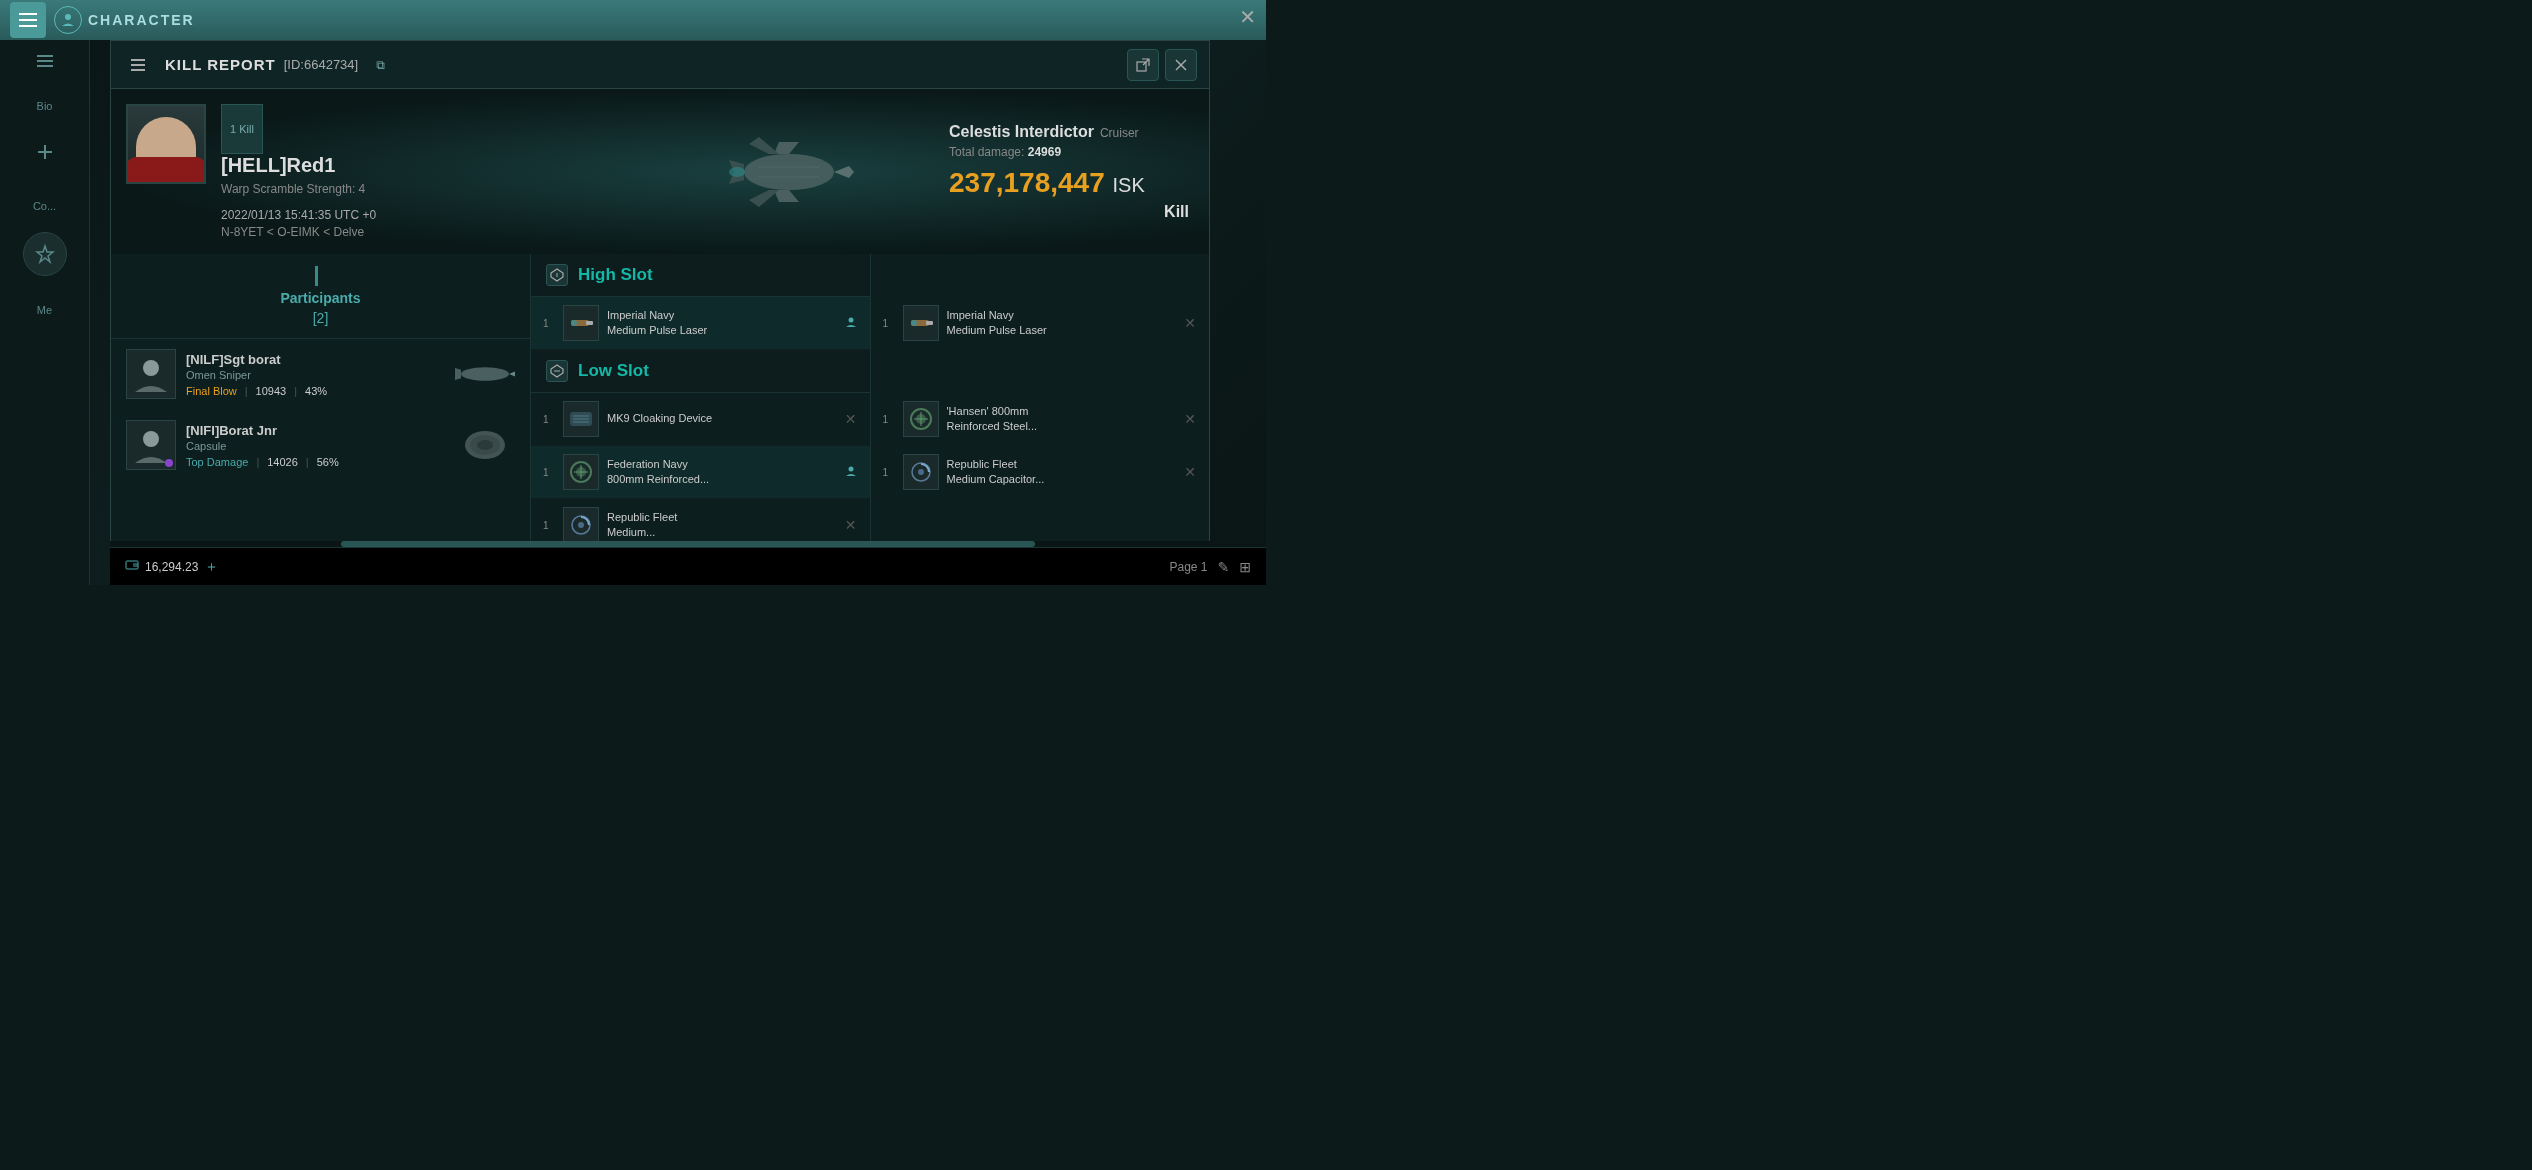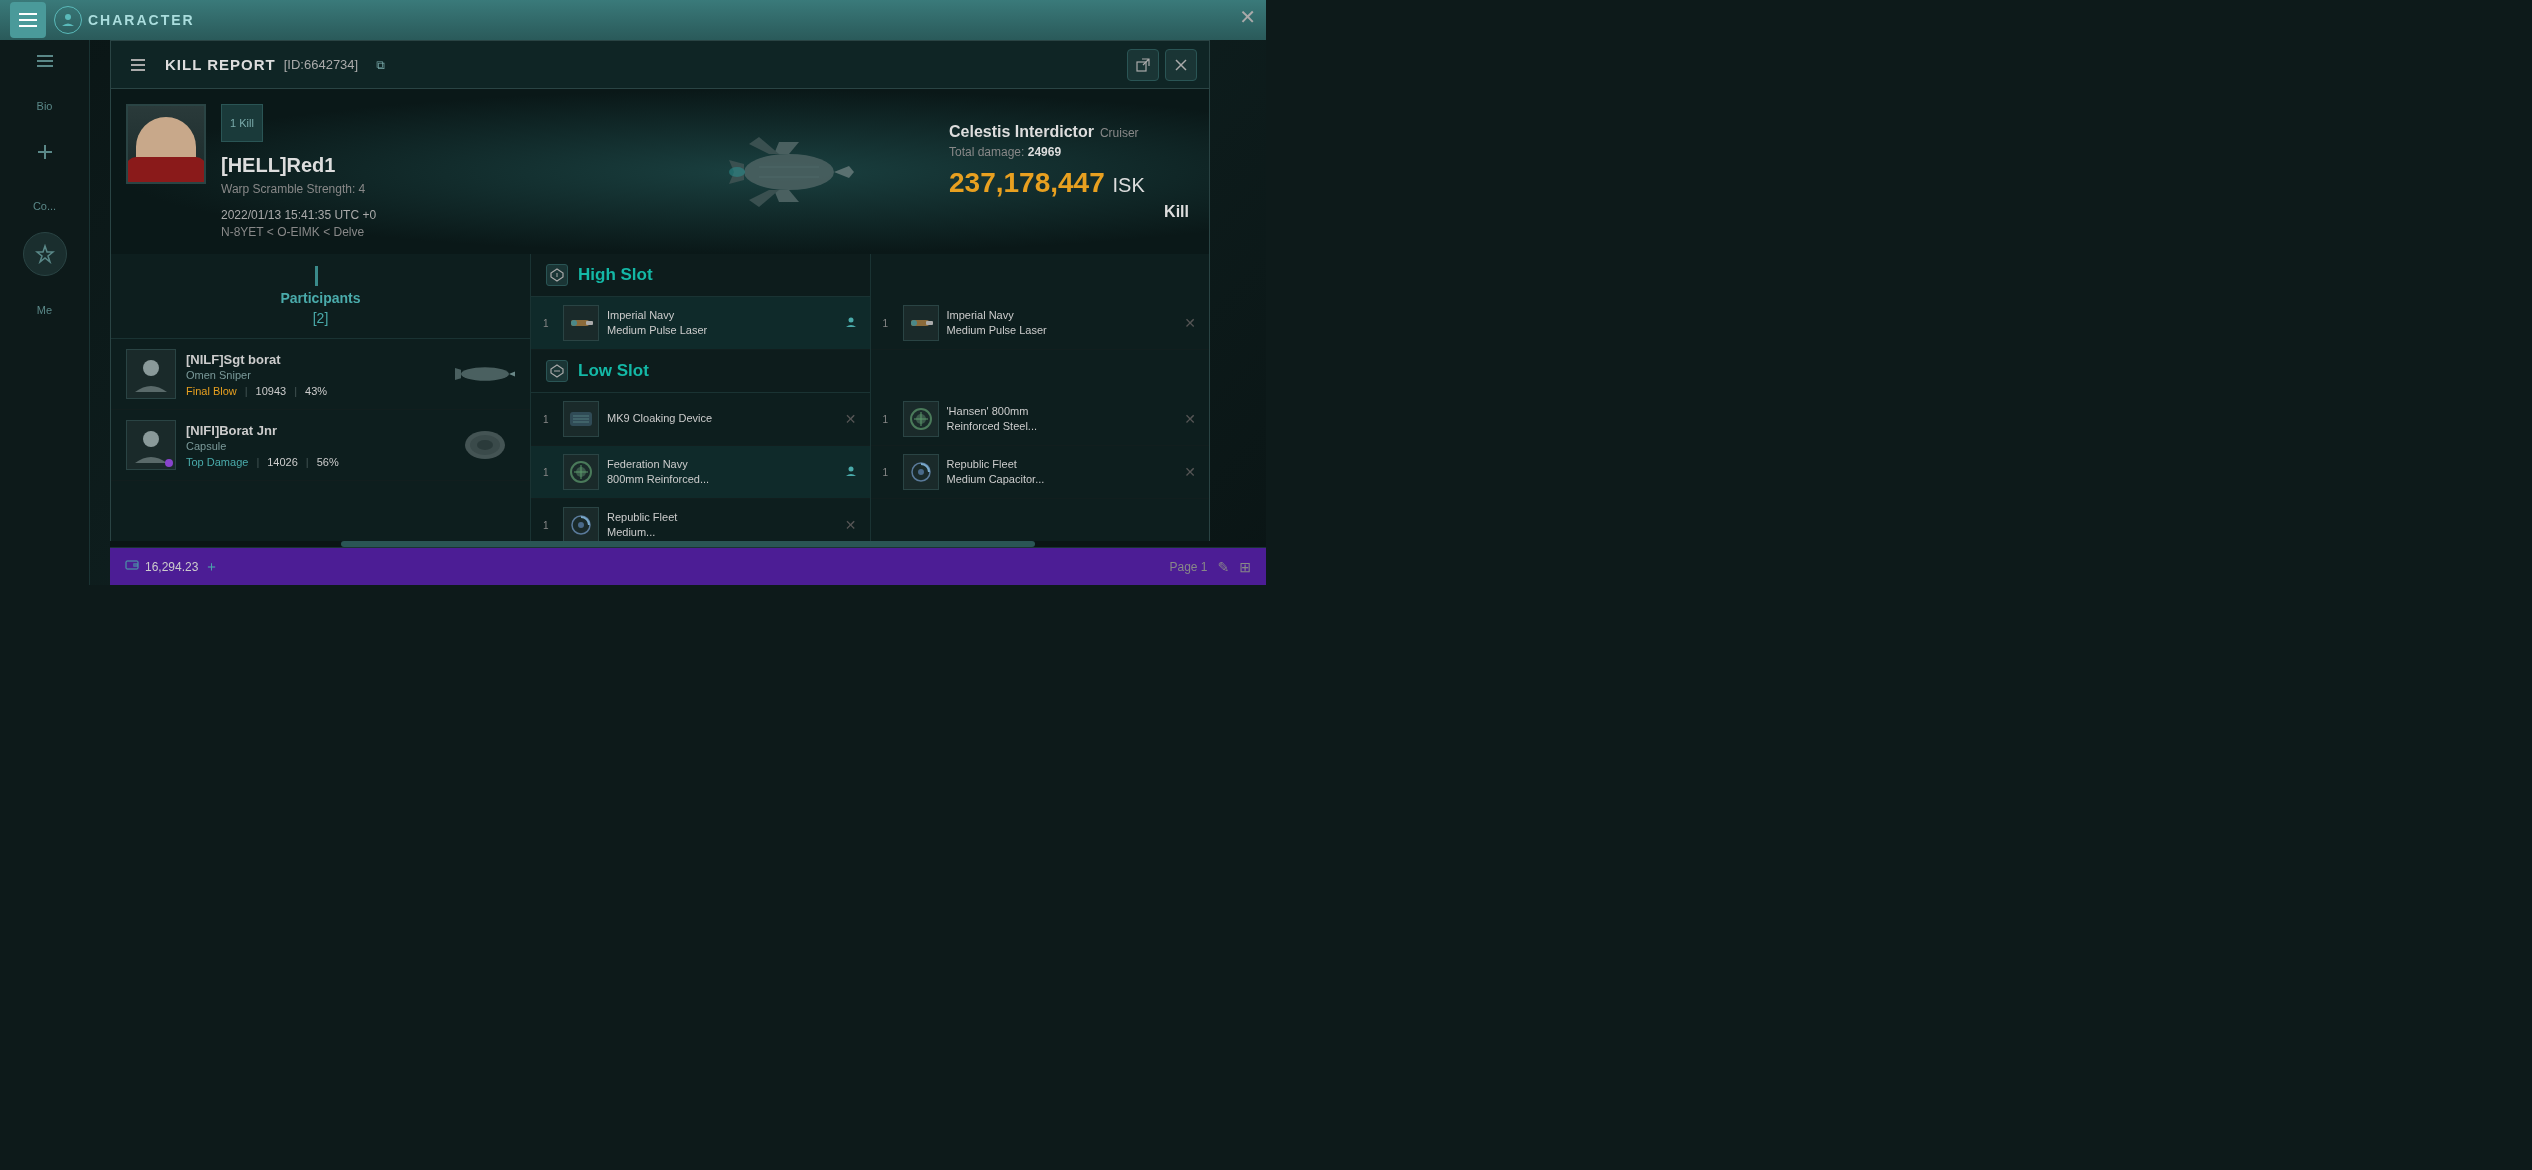--- a/index.html
+++ b/index.html
@@ -272,23 +272,23 @@
       color: #888888;
       font-size: 12px;
       margin-bottom: 12px;
     }
 
     .kill-badge {
       display: inline-block;
       background: #1a3a3a;
       color: #7aabab;
       font-size: 11px;
-      padding: 12px 8px;
+      padding: 18px 8px;
       border: 1px solid #2a5555;
-      margin-bottom: 12px;
+      margin-bottom: 0;
     }
 
     .kr-datetime {
       color: #aaaaaa;
       font-size: 12px;
       margin-bottom: 3px;
     }
 
     .kr-location {
       color: #888888;
@@ -574,21 +574,21 @@
       color: #555555;
       font-size: 14px;
       cursor: pointer;
     }
 
     
     .bottom-bar {
       position: absolute;
       bottom: 0; left: 110px; right: 0;
       height: 38px;
-      background: #4c1d95;
+      background: #000000;
       border-top: 1px solid #1a3333;
       display: flex;
       align-items: center;
       padding: 0 15px;
       justify-content: space-between;
     }
 
     .bottom-wallet {
       display: flex;
       align-items: center;

